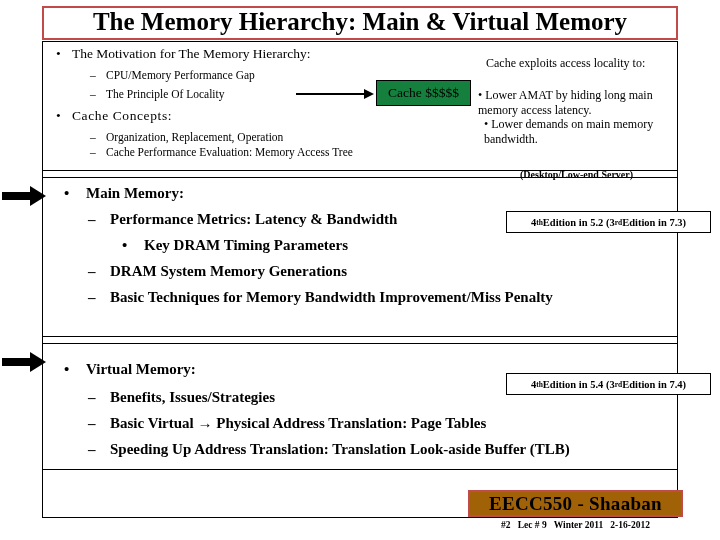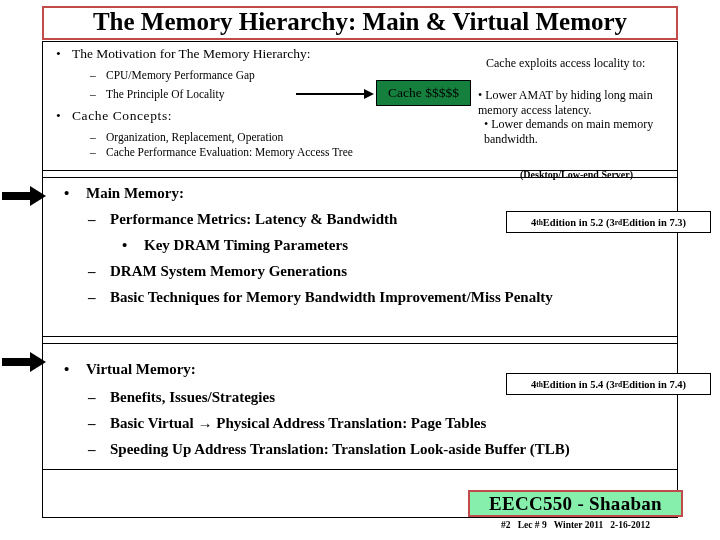--- a/index.html
+++ b/index.html
@@ -219,21 +219,21 @@
   .sup { font-size: 7.5px; vertical-align: super; }
 
   
   .eecc-box {
     position: absolute;
     left: 468px;
     top: 490px;
     width: 215px;
     height: 27px;
     border: 2px solid #c14a4a;
-    background: #86efac;
+    background: #a16207;
     box-sizing: border-box;
     display: flex;
     align-items: center;
     justify-content: center;
   }
   .eecc-text {
     font-size: 19px;
     font-weight: bold;
     letter-spacing: 0.3px;
   }

